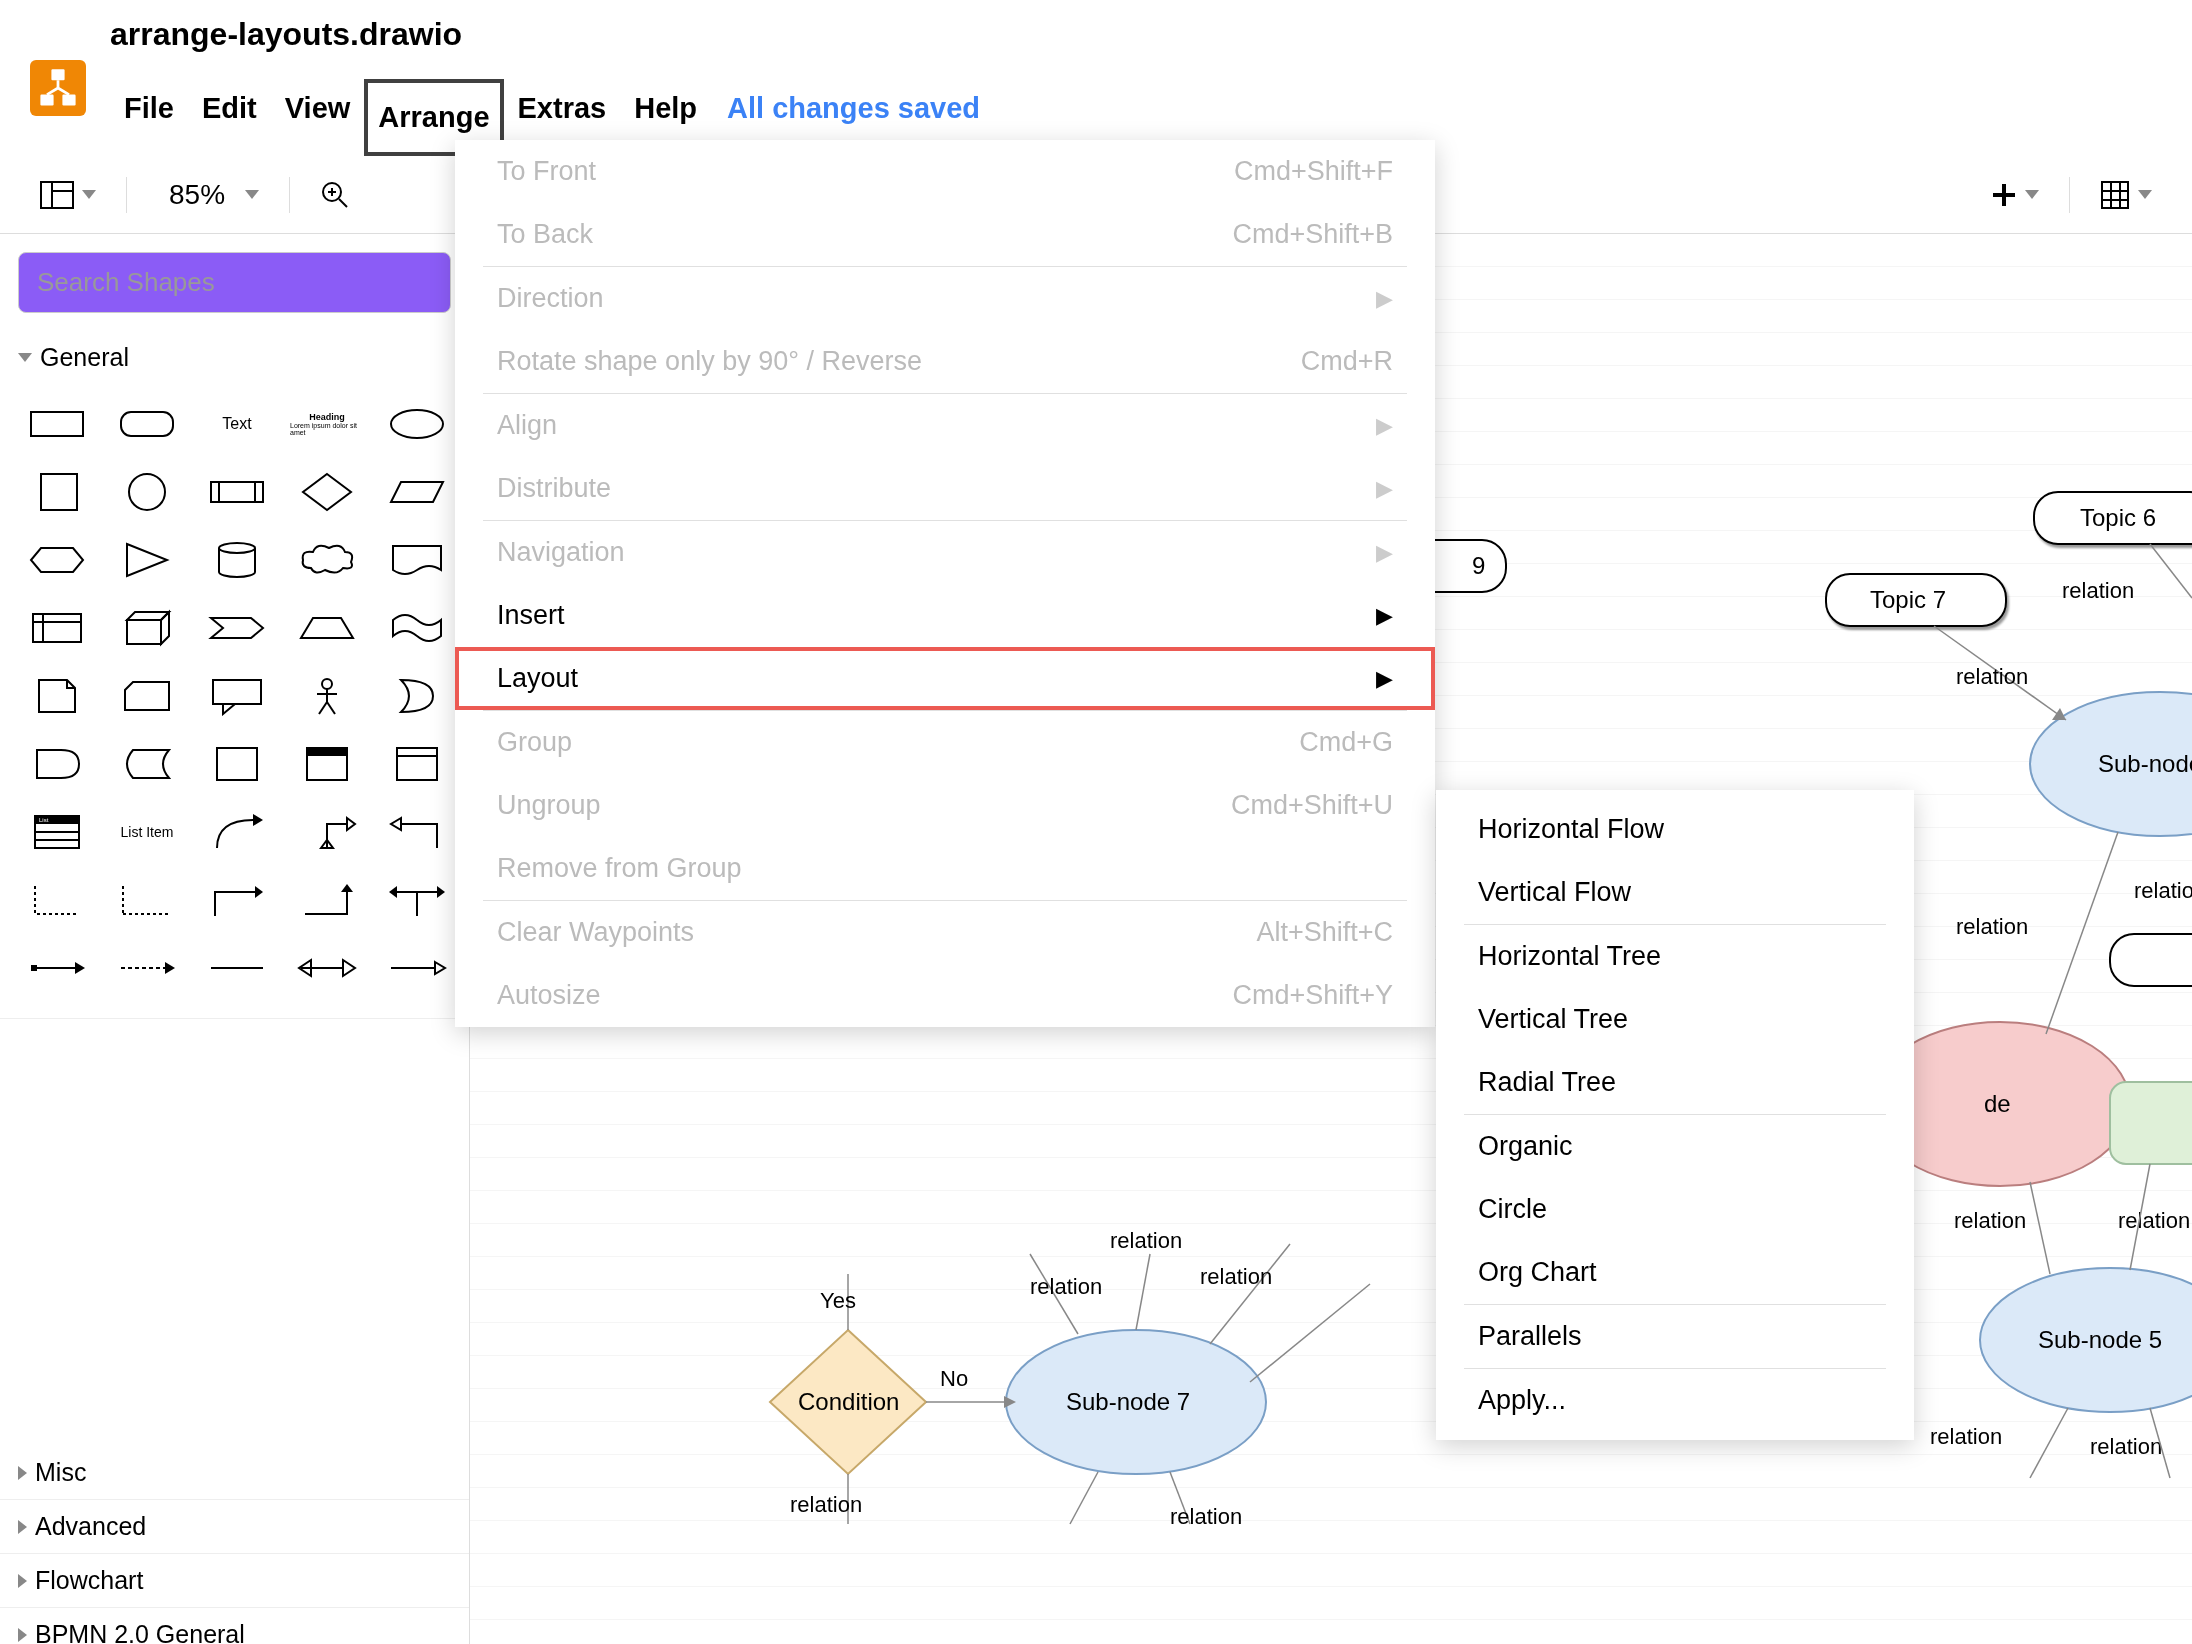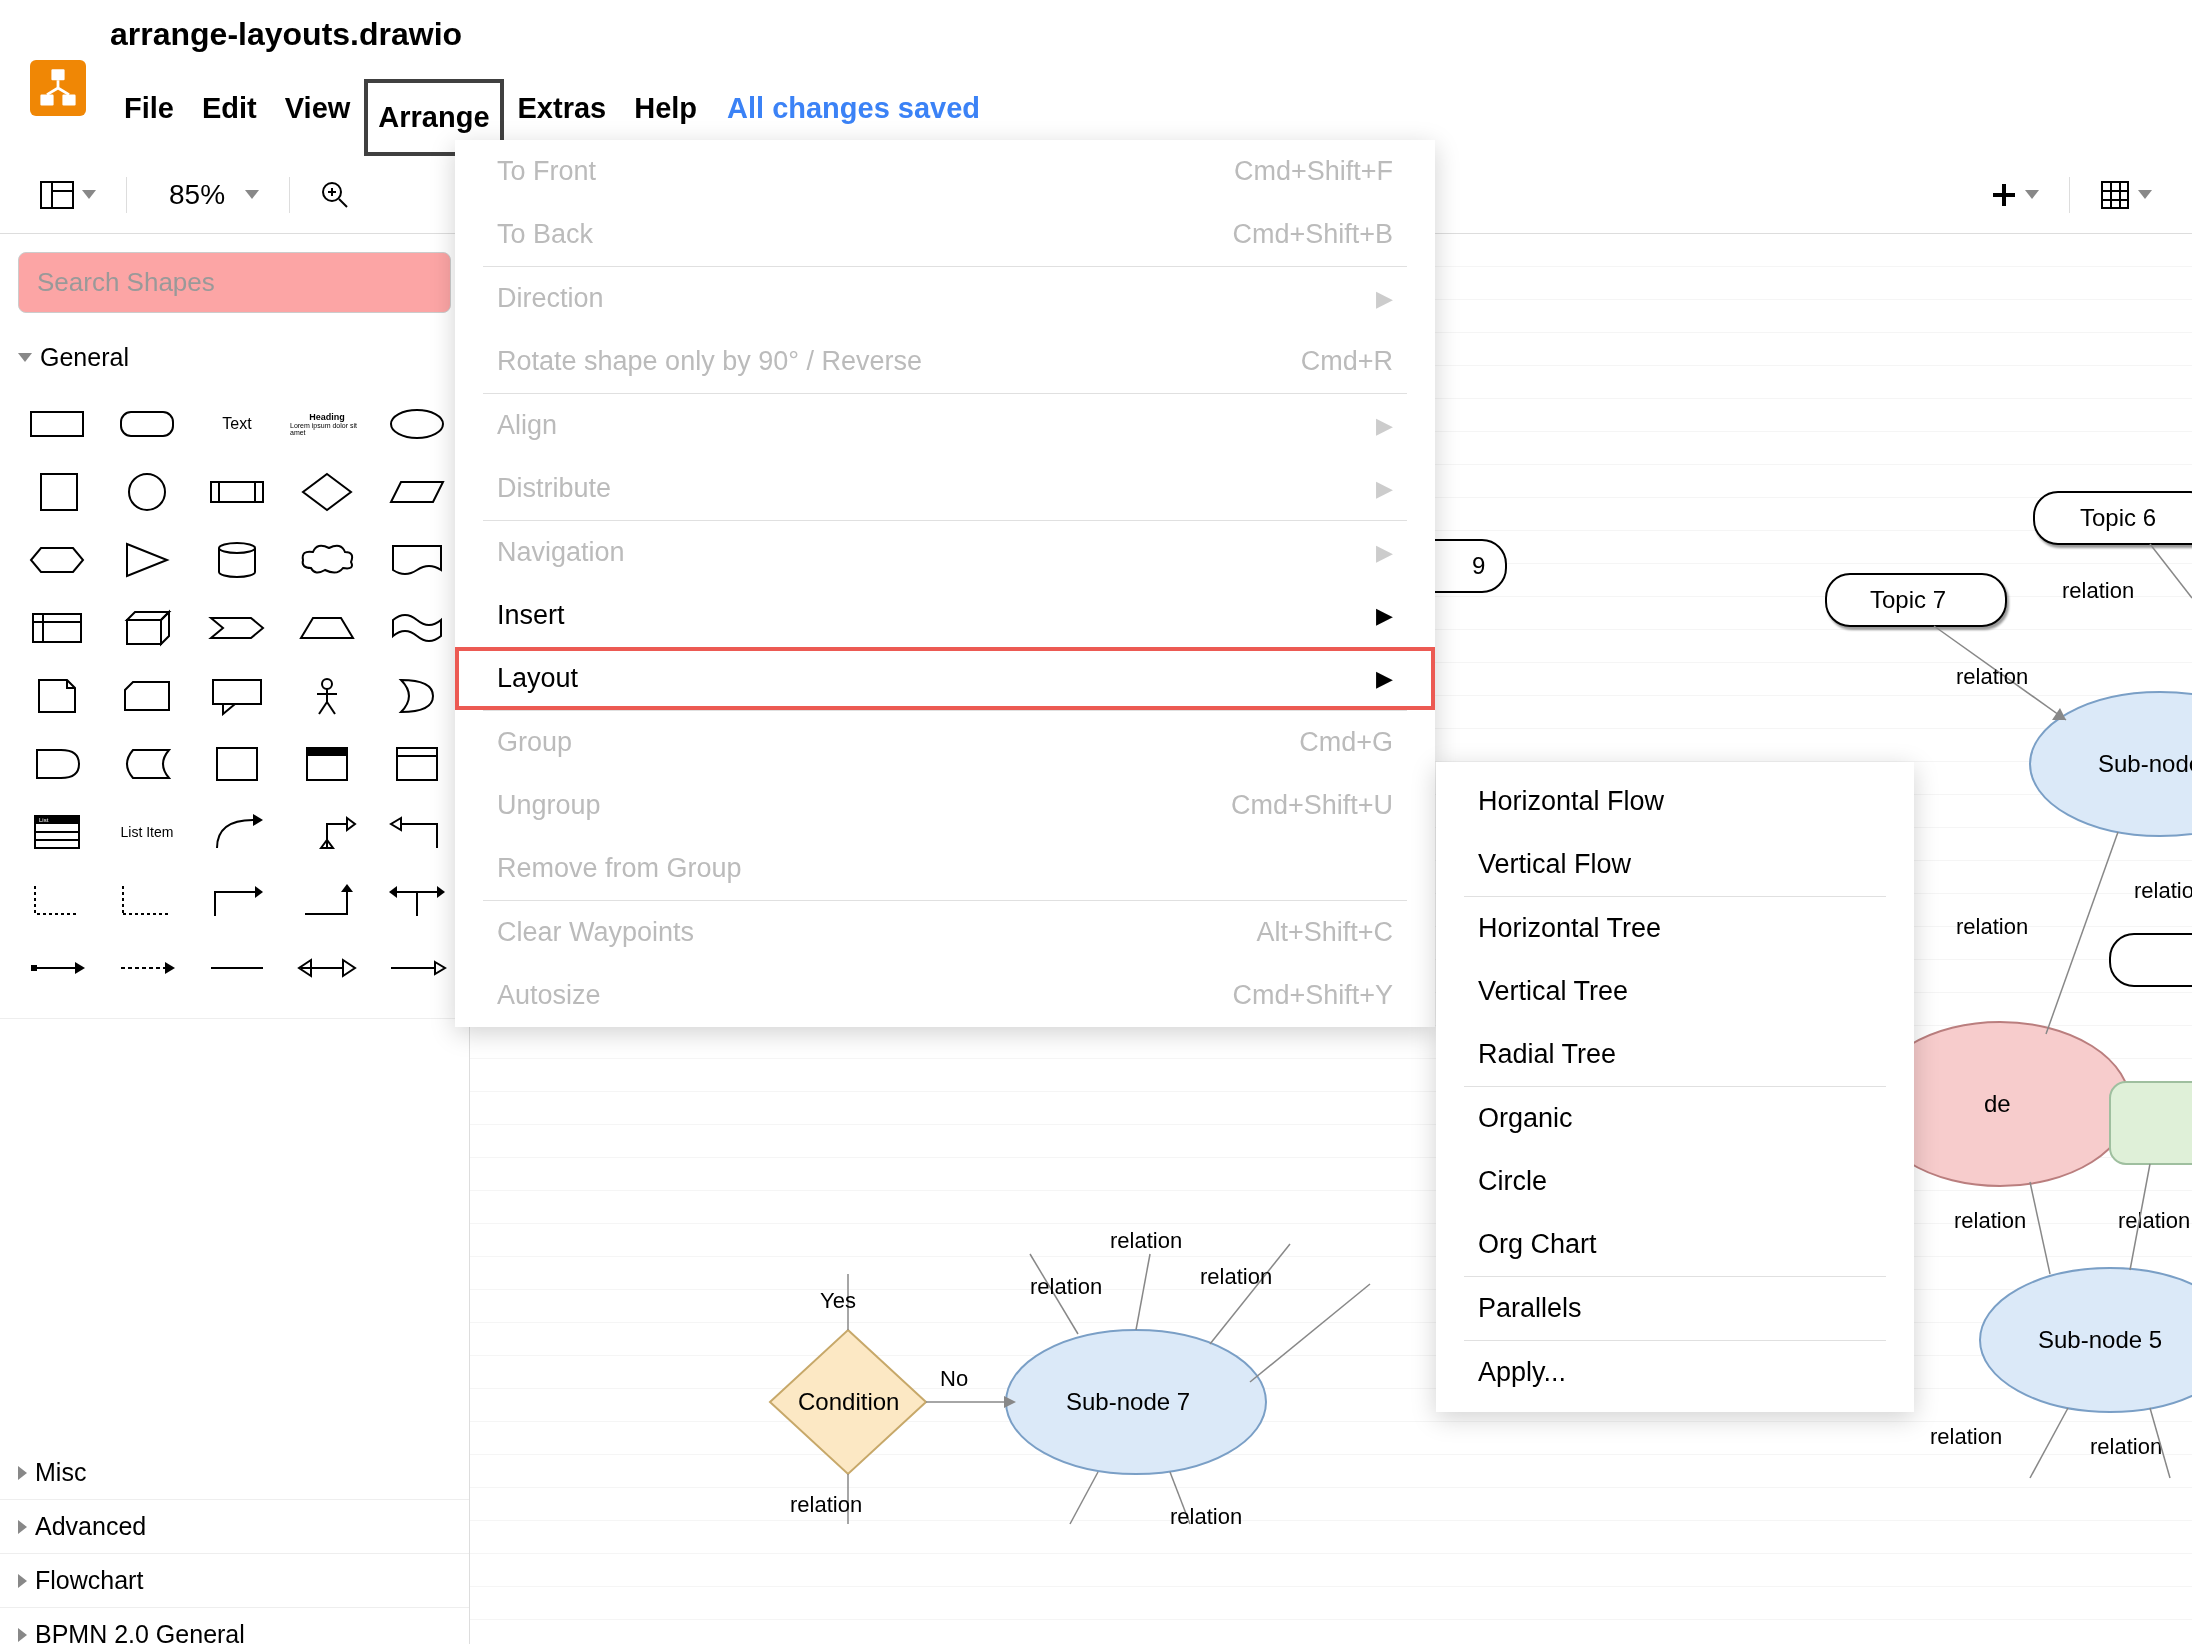--- a/index.html
+++ b/index.html
@@ -20,21 +20,21 @@
     .toolbar { display: flex; align-items: center; padding: 10px 30px; gap: 10px; height: 78px; border-bottom: 1px solid #ddd; }
     .toolbar-btn { display: flex; align-items: center; gap: 8px; padding: 6px 10px; font-size: 24px; cursor: pointer; }
     .toolbar-sep { width: 1px; height: 36px; background: #ddd; margin: 0 10px; }
     .zoom-value { font-size: 28px; padding: 0 12px; }
     .tri-down { width: 0; height: 0; border-left: 7px solid transparent; border-right: 7px solid transparent; border-top: 9px solid #888; }
     
     
     .main { display: flex; height: calc(100% - 216px); }
     .sidebar { width: 470px; border-right: 1px solid #ddd; display: flex; flex-direction: column; background: #fff; }
     .search-box { padding: 18px; }
-    .search-input { width: 100%; padding: 14px 18px; font-size: 26px; border: 1px solid #ccc; border-radius: 8px; background: #fca5a5; }
+    .search-input { width: 100%; padding: 14px 18px; font-size: 26px; border: 1px solid #ccc; border-radius: 8px; background: #8b5cf6; }
     .search-input::placeholder { color: #999; }
     .palette-section { border-bottom: 1px solid #eee; }
     .palette-header { display: flex; align-items: center; padding: 12px 18px; font-size: 25px; cursor: pointer; gap: 8px; }
     .tri-right { width: 0; height: 0; border-top: 7px solid transparent; border-bottom: 7px solid transparent; border-left: 9px solid #888; }
     .tri-down-s { width: 0; height: 0; border-left: 7px solid transparent; border-right: 7px solid transparent; border-top: 9px solid #888; }
     .shapes-grid { display: grid; grid-template-columns: repeat(5, 1fr); gap: 16px; padding: 14px 20px 24px; }
     .shape-cell { width: 74px; height: 52px; display: flex; align-items: center; justify-content: center; cursor: pointer; }
     .shape-cell svg { width: 60px; height: 40px; }
     .shape-cell.text { font-size: 16px; }
     
@@ -49,21 +49,21 @@
     .dd-item { display: flex; justify-content: space-between; align-items: center; padding: 16px 42px; cursor: pointer; }
     .dd-item.disabled { color: #bbb; cursor: default; }
     .dd-item .chev { font-size: 22px; color: #999; }
     .dd-item.disabled .chev { color: #ccc; }
     .dd-item.highlighted { border: 4px solid #ec5a53; padding: 12px 38px; }
     .dd-item.highlighted .chev { color: #000; }
     .dd-sep { height: 1px; background: #e0e0e0; margin: 0 28px; }
     .dd-short { color: #bbb; }
     
     
-    .submenu { position: absolute; left: 1436px; top: 762px; width: 478px; background: #fff; box-shadow: 0 6px 24px rgba(0,0,0,0.18); z-index: 101; font-size: 27px; padding: 8px 0; }
+    .submenu { position: absolute; left: 1436px; top: 790px; width: 478px; background: #fff; box-shadow: 0 6px 24px rgba(0,0,0,0.18); z-index: 101; font-size: 27px; padding: 8px 0; }
     .submenu .dd-item { padding: 16px 42px; }
     
     
     .node-label { font-size: 24px; }
     .edge-label { font-size: 22px; }
     
     
     .sline { stroke: #000; stroke-width: 2; fill: none; }
   </style>
 </head>

